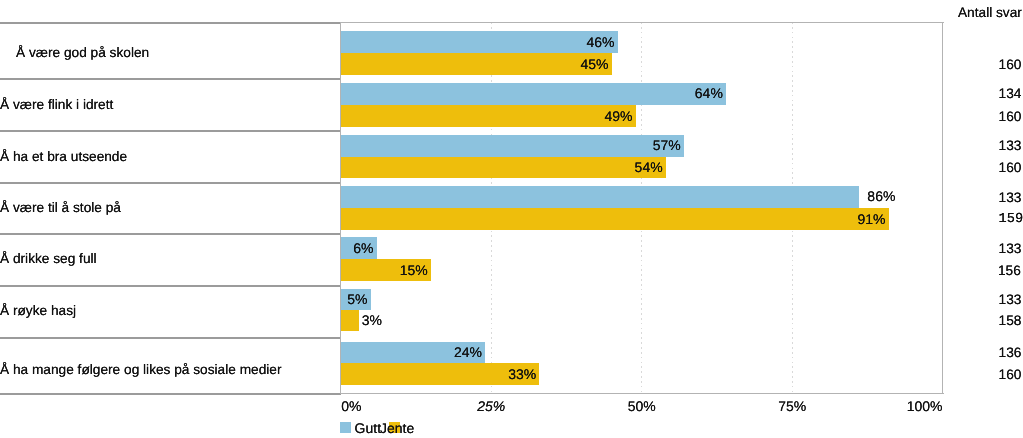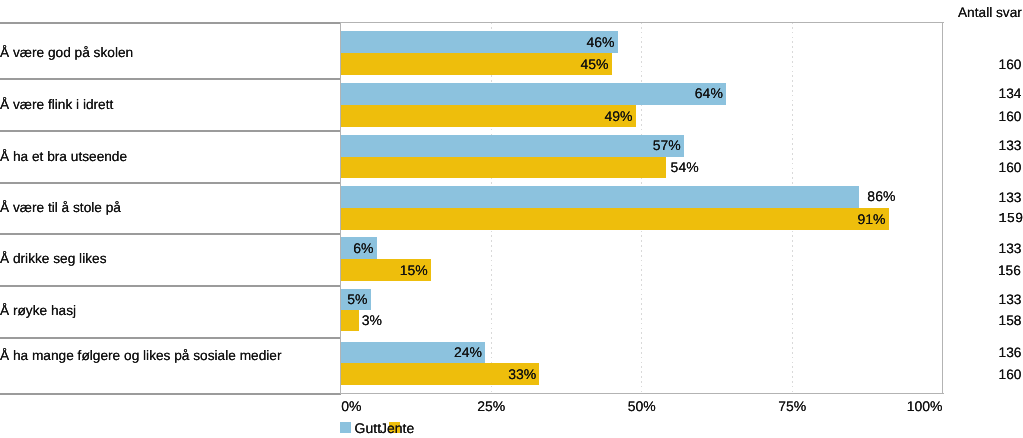--- a/index.html
+++ b/index.html
@@ -43,27 +43,27 @@
   <div id="label-table">
     <div class="tbl-line" style="top: 22px;"></div>
     <div class="tbl-line" style="top: 78px;"></div>
     <div class="tbl-line" style="top: 130px;"></div>
     <div class="tbl-line" style="top: 182px;"></div>
     <div class="tbl-line" style="top: 233px;"></div>
     <div class="tbl-line" style="top: 285px;"></div>
     <div class="tbl-line" style="top: 337px;"></div>
     <div class="tbl-line" style="top: 393px;"></div>
     <div class="tbl-vline" style="left: 340px; top: 21.9px; height: 372px;"></div>
-    <div class="cat-label" style="top: 45.9009px;">Å være god på skolen</div>
+    <div class="cat-label" style="top: 45.9009px; padding-left: 16px;">Å være god på skolen</div>
     <div class="cat-label" style="top: 97.7009px;">Å være flink i idrett</div>
     <div class="cat-label" style="top: 149.601px;">Å ha et bra utseende</div>
     <div class="cat-label" style="top: 200.701px;">Å være til å stole på</div>
-    <div class="cat-label" style="top: 251.901px;">Å drikke seg likes</div>
+    <div class="cat-label" style="top: 251.901px;">Å drikke seg full</div>
     <div class="cat-label" style="top: 304.101px;">Å røyke hasj</div>
-    <div class="cat-label" style="top: 349px; text-align: right;">Å ha mange følgere og likes på sosiale medier</div>
+    <div class="cat-label" style="top: 363px; text-align: right;">Å ha mange følgere og likes på sosiale medier</div>
   </div>
 
   <div id="plot">
     <div class="gridline" style="left: 490.675px; top: 22.4px; height: 371px;"></div>
     <div class="gridline" style="left: 641.25px; top: 22.4px; height: 371px;"></div>
     <div class="gridline" style="left: 791.825px; top: 22.4px; height: 371px;"></div>
     <div class="rule" id="plot-top" style="left: 340.6px; top: 21.9px; width: 603.3px; height: 1px;"></div>
     <div class="rule" id="plot-bottom" style="left: 340.6px; top: 392.9px; width: 603.3px; height: 1px;"></div>
     <div class="rule" id="plot-right" style="left: 942.3px; top: 21.9px; width: 1px; height: 372px;"></div>
     <div class="bar" style="left: 340.6px; top: 31.2px; width: 277.058px; height: 21.7px; background: rgb(140, 194, 222);"></div>
@@ -82,27 +82,27 @@
     <div class="bar" style="left: 340.6px; top: 363.4px; width: 198.759px; height: 21.3px; background: rgb(238, 190, 12);"></div>
     <div class="bar-label" style="top: 34.5969px; left: 586.427px;">46%</div>
     <div class="bar-label" style="top: 86.3969px; left: 694.841px;">64%</div>
     <div class="bar-label" style="top: 138.297px; left: 652.68px;">57%</div>
     <div class="bar-label" style="top: 189.497px; left: 827.347px; margin-left: 40px;">86%</div>
     <div class="bar-label" style="top: 240.597px; left: 353.304px;">6%</div>
     <div class="bar-label" style="top: 292.297px; left: 347.281px;">5%</div>
     <div class="bar-label" style="top: 345.147px; left: 453.921px;">24%</div>
     <div class="bar-label" style="top: 56.5469px; left: 580.404px;">45%</div>
     <div class="bar-label" style="top: 108.647px; left: 604.496px;">49%</div>
-    <div class="bar-label" style="top: 159.947px; left: 634.611px; margin-left: 36px;">54%</div>
+    <div class="bar-label" style="top: 159.947px; left: 634.611px;">54%</div>
     <div class="bar-label" style="top: 211.647px; left: 857.462px;">91%</div>
     <div class="bar-label" style="top: 262.547px; left: 399.714px; text-align: center;">15%</div>
     <div class="bar-label" style="top: 313.347px; left: 361.669px;">3%</div>
     <div class="bar-label" style="top: 366.597px; left: 508.128px;">33%</div>
     <div class="tick-label" style="top: 398.747px; left: 341.2px;">0%</div>
-    <div class="tick-label" style="top: 398.747px; left: 477.159px;">25%</div>
+    <div class="tick-label" style="top: 398.747px; left: 477.159px; font-style: italic;">25%</div>
     <div class="tick-label" style="top: 398.747px; left: 627.734px;">50%</div>
     <div class="tick-label" style="top: 398.747px; left: 778.309px;">75%</div>
     <div class="tick-label" style="top: 398.747px; left: 906.688px;">100%</div>
   </div>
 
   <div id="legend">
     <div class="lg-swatch" style="left: 340.2px; background: rgb(140, 194, 222);"></div>
     <div class="lg-text" style="left: 354.6px; top: 420.547px; text-align: center;">Gutt</div>
     <div class="lg-swatch" style="left: 389.269px; background: rgb(238, 190, 12);"></div>
     <div class="lg-text" style="left: 380px; top: 420.547px;">Jente</div>

